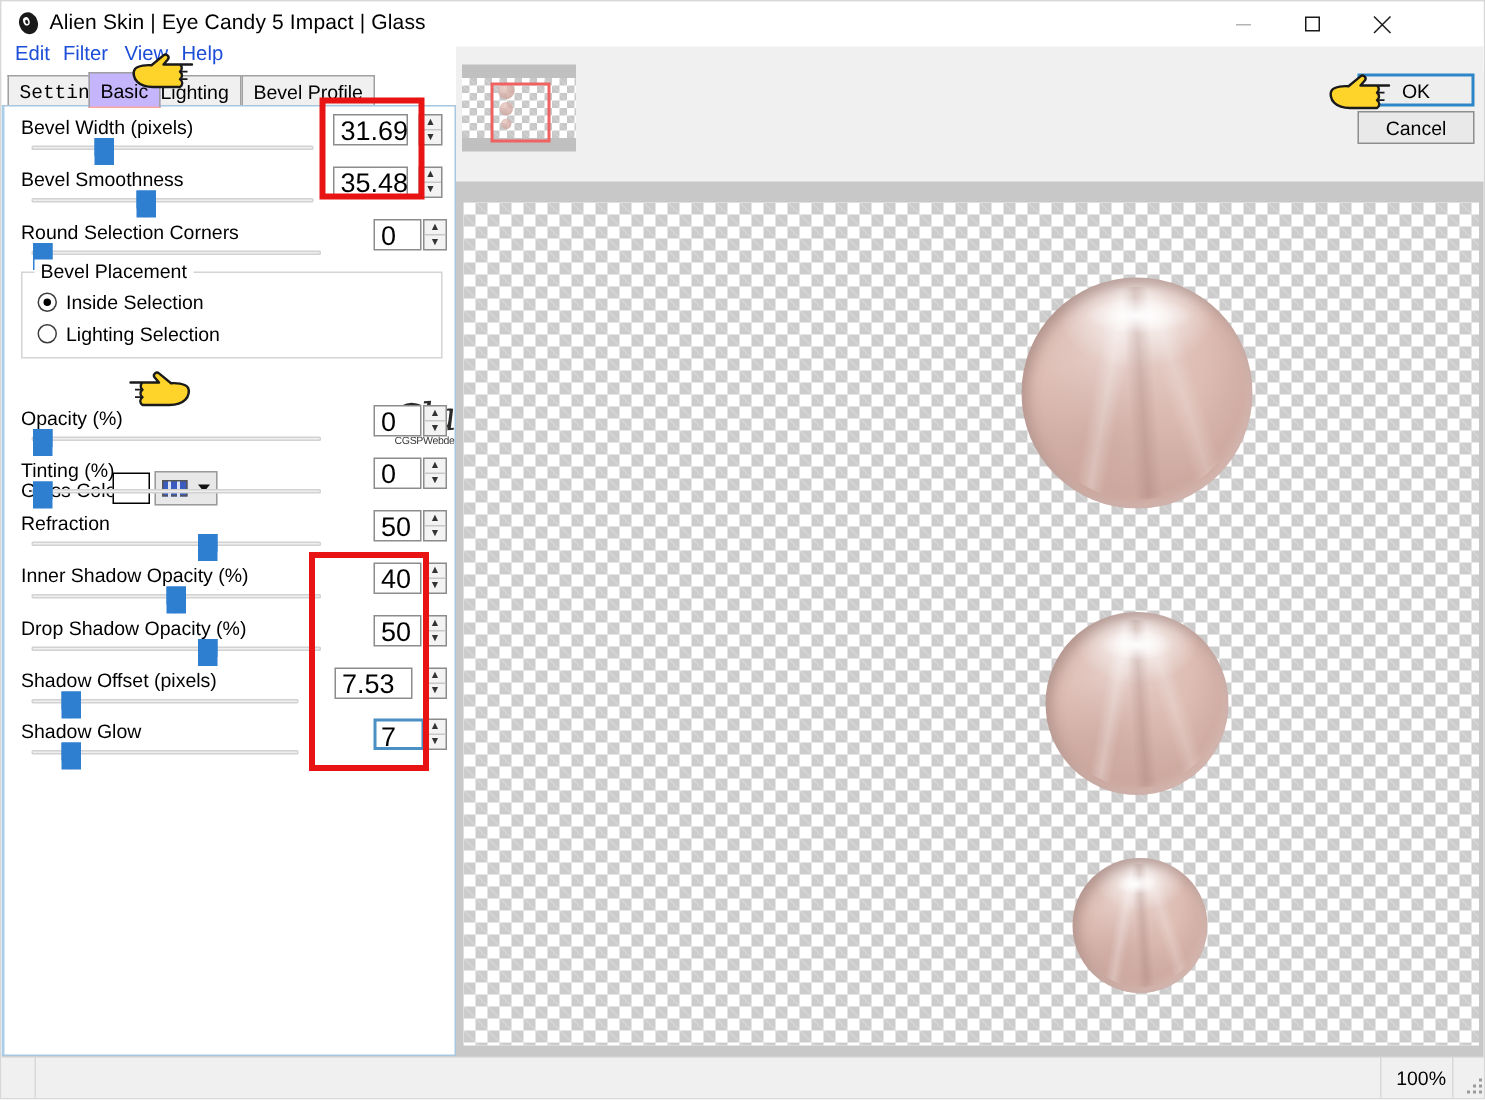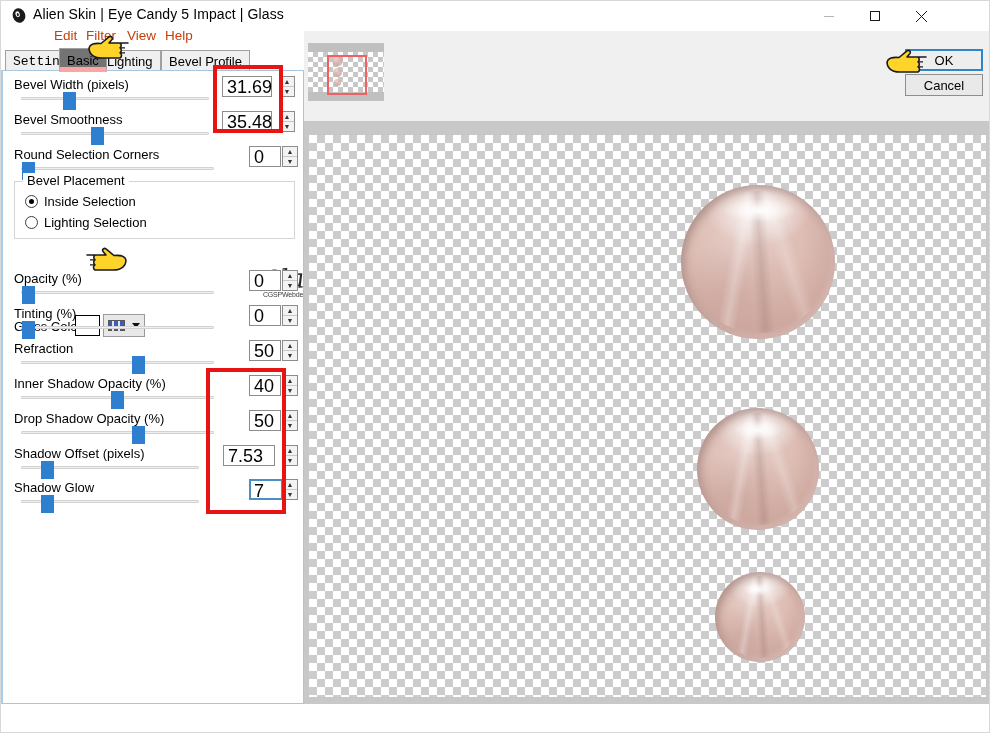--- a/index.html
+++ b/index.html
@@ -42,22 +42,22 @@
   #btn-close { right: 47px; }
   .winbtn svg { display: block; }
 
   
   #menubar {
     position: absolute; left: 0; top: 24px; width: 990px; height: 22px;
     background: #ffffff;
   }
   .menu-item {
     position: absolute; top: 0; height: 22px;
-    font-size: 13.5px; color: #c2410c; line-height: 22px;
-    cursor: default; white-space: nowrap; margin-left: 44px;
+    font-size: 13.5px; color: #1d4ed8; line-height: 22px;
+    cursor: default; white-space: nowrap;
   }
   #menu-edit   { left: 9px; }
   #menu-filter { left: 41px; }
   #menu-view   { left: 82px; }
   #menu-help   { left: 120px; }
 
   
   #tabstrip {
     position: absolute; left: 0; top: 48px; width: 303px; height: 22px;
     background: #ffffff;
@@ -67,25 +67,25 @@
     font-size: 13px; color: #000;
     padding: 2px 7px 0 7px;
     background: #f0f0f0;
     border: 1px solid #a0a0a0;
     border-bottom: none;
     line-height: 17px;
     white-space: nowrap;
     cursor: default;
   }
   .tab.active {
-    background: #737373;
+    background: #c4b5fd;
     height: 24px;
     bottom: -1px;
     z-index: 3;
-    border-bottom: 5px solid #fca5a5;
+    border-bottom: 1px solid #fca5a5;
     font-weight: normal;
     padding-top: 3px;
   }
   #tab-settings { left: 4px; font-family: Liberation Mono, monospace; }
   #tab-basic    { left: 58px; }
   #tab-lighting { left: 98px; }
   #tab-bevel    { left: 160px; text-align: center; }
 
   
   #leftpanel {
@@ -666,20 +666,34 @@
         <div class="shadow"></div>
         <div class="glow"></div>
         <div class="glass"></div>
         <div class="streaks"></div>
         <div class="rim"></div>
         <div class="hilite" style="left:32%; top:12%; width:30%; height:15%;"></div>
       </div>
     </div>
   </div>
 
+  <div id="statusbar">
+    <div id="status-sep1"></div>
+    <div id="status-sep2"></div>
+    <div id="status-sep3"></div>
+    <span id="zoomlevel">100%</span>
+    <div id="resizegrip">
+      <i style="right:0;  bottom:0"></i>
+        <i style="right:4px; bottom:0"></i>
+        <i style="right:8px; bottom:0"></i>
+      <i style="right:0;  bottom:4px"></i>
+        <i style="right:4px; bottom:4px"></i>
+      <i style="right:0;  bottom:8px"></i>
+    </div>
+  </div>
 
   <svg class="hand-cursor" style="left:86px; top:31px;" width="44" height="32" viewBox="0 0 44 32">
     <path d="M41 11 L22 11 L25 7.5 a2 2 0 0 0 -3 -2.6 L14 11.5 C11 11.2 5 11.6 3 14 c-1.6 2 -1 6.2 1.6 8.6 C7 25 11 26 15 26 L33 26 a3 3 0 0 0 0 -5.2 a3 3 0 0 0 0 -5 a3 3 0 0 0 0 -4.8 Z" fill="#ffd42a" stroke="#1a1a1a" stroke-width="1.6" stroke-linejoin="round"></path>
     <path d="M33 15.8 h5 M33 20.8 h5" stroke="#1a1a1a" stroke-width="1.2"></path>
   </svg>
 
   <svg class="hand-cursor" style="left:884px; top:45px;" width="44" height="32" viewBox="0 0 44 32">
     <path d="M41 11 L22 11 L25 7.5 a2 2 0 0 0 -3 -2.6 L14 11.5 C11 11.2 5 11.6 3 14 c-1.6 2 -1 6.2 1.6 8.6 C7 25 11 26 15 26 L33 26 a3 3 0 0 0 0 -5.2 a3 3 0 0 0 0 -5 a3 3 0 0 0 0 -4.8 Z" fill="#ffd42a" stroke="#1a1a1a" stroke-width="1.6" stroke-linejoin="round"></path>
     <path d="M33 15.8 h5 M33 20.8 h5" stroke="#1a1a1a" stroke-width="1.2"></path>
   </svg>

